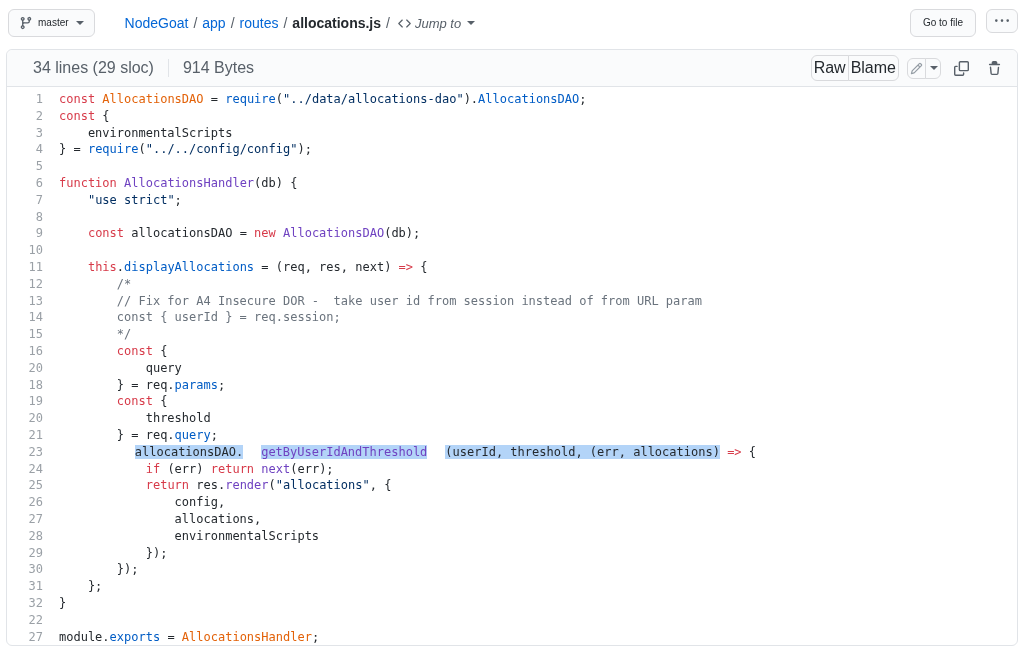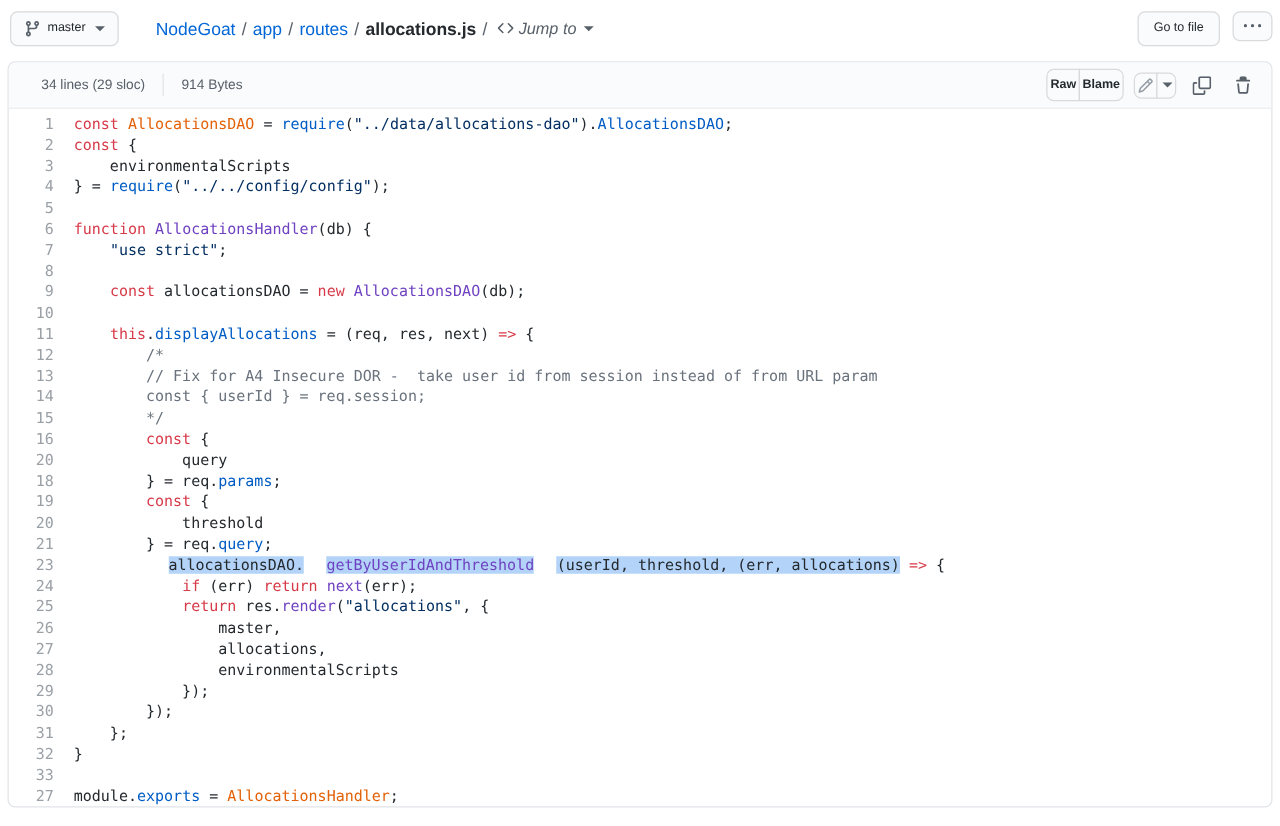--- a/index.html
+++ b/index.html
@@ -18,40 +18,40 @@
     border:1px solid var(--btn_border); border-radius:6px;
     padding:4px 12px; font-size:10px; font-weight:500;
     font-family:inherit; cursor:pointer; line-height:18px; white-space:nowrap;
   }
   .branch-btn { padding:4px 10px; }
   .caret {
     display:inline-block; width:0; height:0;
     border-left:4px solid transparent; border-right:4px solid transparent;
     border-top:4px solid var(--text_secondary); margin-left:2px;
   }
-  .breadcrumb { flex:1; margin-left:14px; display:flex; align-items:flex-start; gap:5px; font-size:14px;padding-left:16px; }
+  .breadcrumb { flex:1; margin-left:14px; display:flex; align-items:center; gap:5px; font-size:14px;padding-left:16px; }
   .breadcrumb a { color:var(--link_blue); text-decoration:none; cursor:pointer; }
   .breadcrumb .sep { color:var(--text_secondary); }
   .breadcrumb .final { font-weight:600; color:var(--text_primary); }
   .jumpto { display:inline-flex; align-items:center; gap:4px; color:var(--text_secondary); font-size:13px; cursor:pointer; margin-left:3px;font-style:italic; }
   .topbar-right { display:flex; align-items:flex-start; gap:10px; }
   .kebab { padding:4px 8px; }
   .octicon { display:inline-flex; align-items:center; }
   
   .file-box { margin:0 6px; border:1px solid var(--border); border-radius:6px; background:#fff; }
   .file-header {
     display:flex; align-items:center; justify-content:space-between;
     background:var(--header_bg); border-bottom:1px solid var(--border);
     border-radius:6px 6px 0 0; padding:5px 10px;
   }
-  .file-info { display:flex; align-items:center; color:var(--text_secondary); font-size:11px; padding-left:16px; }
+  .file-info { display:flex; align-items:center; color:var(--text_secondary); font-size:16px; padding-left:16px; }
   .file-info .divider { width:1px; height:18px; background:var(--border); margin:0 14px; }
   .file-actions { display:flex; align-items:center; gap:8px; }
   .btn-group { display:inline-flex; }
-  .btn.sm { padding:3px 2px; font-size:10px; line-height:18px;font-weight:bold; }
+  .btn.sm { padding:3px 2px; font-size:16px; line-height:18px; }
   .btn-group .btn { border-radius:0; }
   .btn-group .btn:first-child { border-radius:6px 0 0 6px; }
   .btn-group .btn:last-child { border-radius:0 6px 6px 0; margin-left:-1px; }
   .icon-btn { padding:3px 8px; }
   .icon-only { background:none; border:none; padding:3px 5px; cursor:pointer; display:inline-flex; align-items:center; }
   
   .code-area { padding:4px 0 0 0; }
   table.code { border-collapse:collapse; width:100%; }
   table.code td {
     font-family:"DejaVu Sans Mono","Liberation Mono",monospace;
@@ -253,21 +253,21 @@
           <tr>
             <td class="line-num">24</td>
             <td class="line-code"><span class="tok-p">            </span><span class="tok-k">if</span><span class="tok-p"> (err) </span><span class="tok-k">return</span><span class="tok-p"> </span><span class="tok-e">next</span><span class="tok-p">(err);</span></td>
           </tr>
           <tr>
             <td class="line-num">25</td>
             <td class="line-code"><span class="tok-p">            </span><span class="tok-k">return</span><span class="tok-p"> res.</span><span class="tok-e">render</span><span class="tok-p">(</span><span class="tok-s">"allocations"</span><span class="tok-p">, {</span></td>
           </tr>
           <tr>
             <td class="line-num">26</td>
-            <td class="line-code"><span class="tok-p">                master,</span></td>
+            <td class="line-code"><span class="tok-p">                config,</span></td>
           </tr>
           <tr>
             <td class="line-num">27</td>
             <td class="line-code"><span class="tok-p">                allocations,</span></td>
           </tr>
           <tr>
             <td class="line-num">28</td>
             <td class="line-code"><span class="tok-p">                environmentalScripts</span></td>
           </tr>
           <tr>
@@ -280,21 +280,21 @@
           </tr>
           <tr>
             <td class="line-num">31</td>
             <td class="line-code"><span class="tok-p">    };</span></td>
           </tr>
           <tr>
             <td class="line-num">32</td>
             <td class="line-code"><span class="tok-p">}</span></td>
           </tr>
           <tr>
-            <td class="line-num">33</td>
+            <td class="line-num">22</td>
             <td class="line-code"></td>
           </tr>
           <tr>
             <td class="line-num">27</td>
             <td class="line-code"><span class="tok-p">module.</span><span class="tok-c1">exports</span><span class="tok-p"> = </span><span class="tok-v">AllocationsHandler</span><span class="tok-p">;</span></td>
           </tr>
         </tbody>
     </table>
   </div>
 </div>

